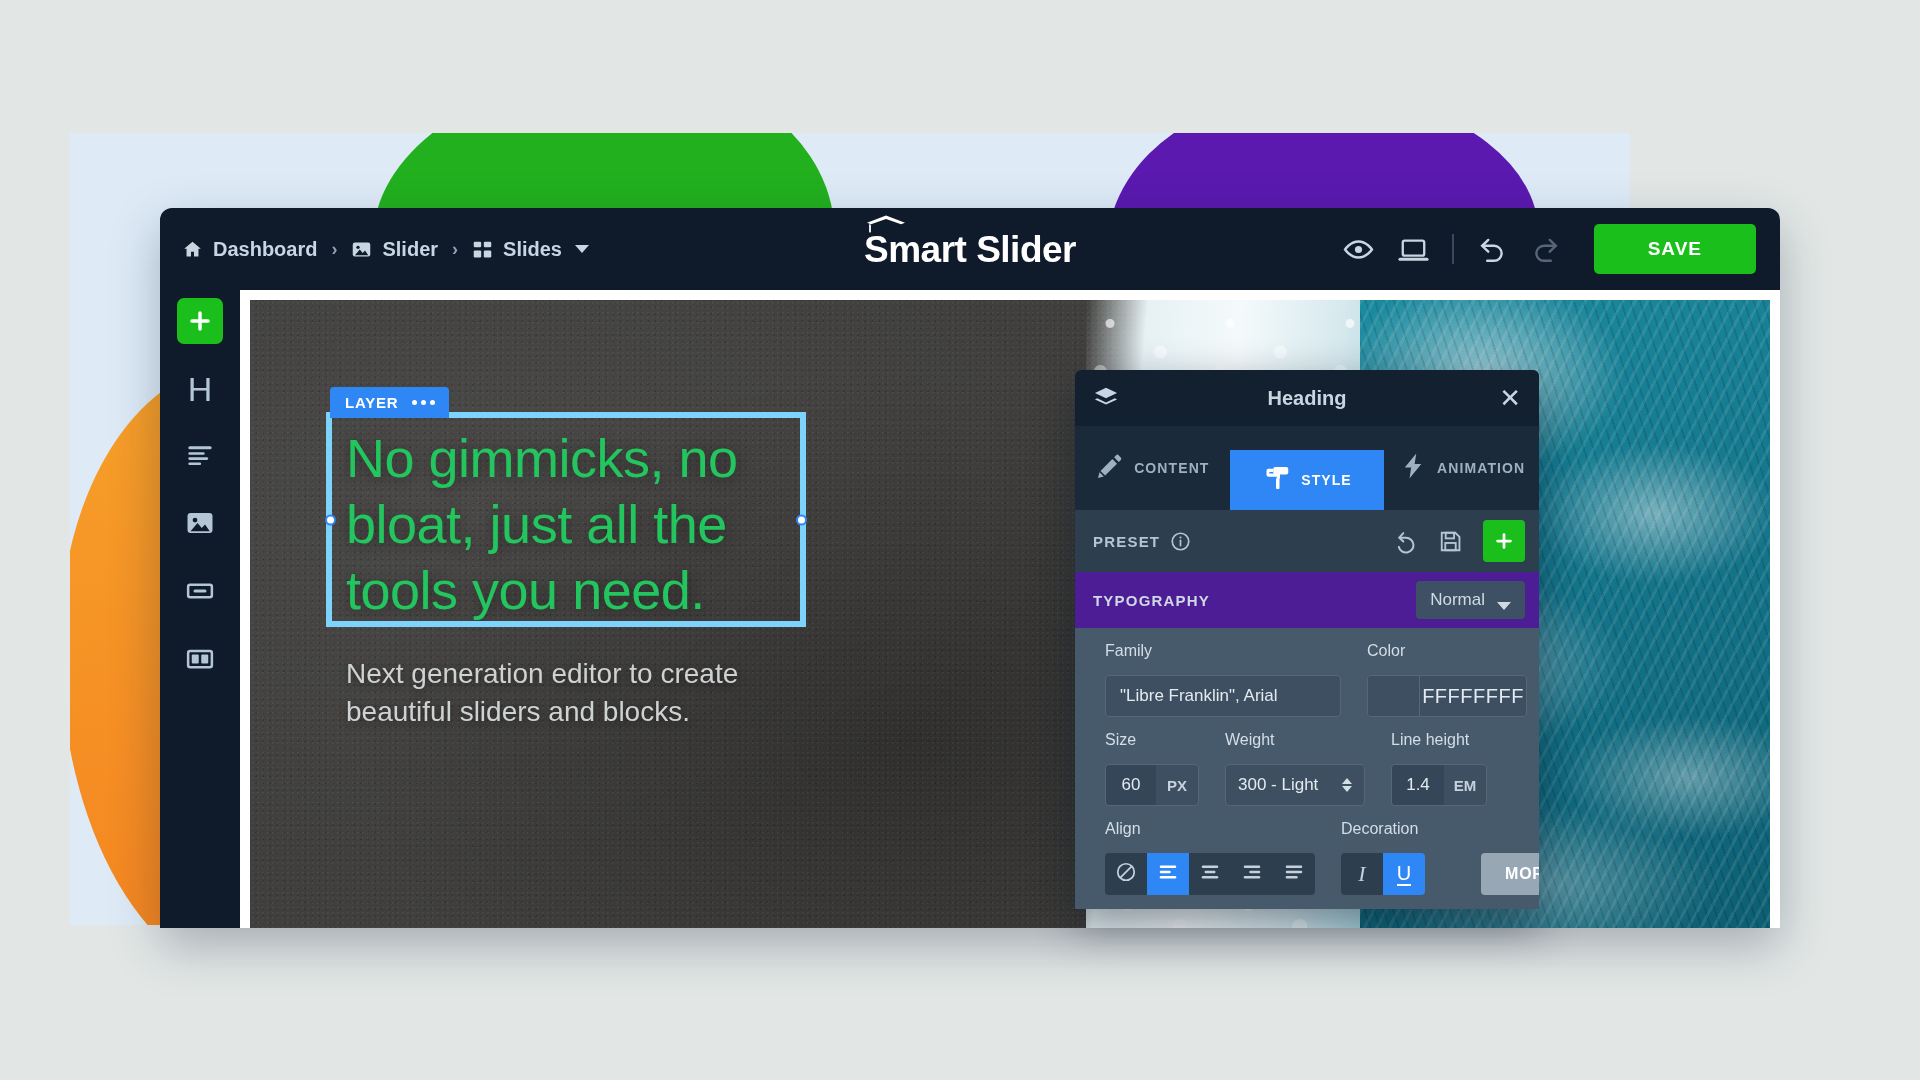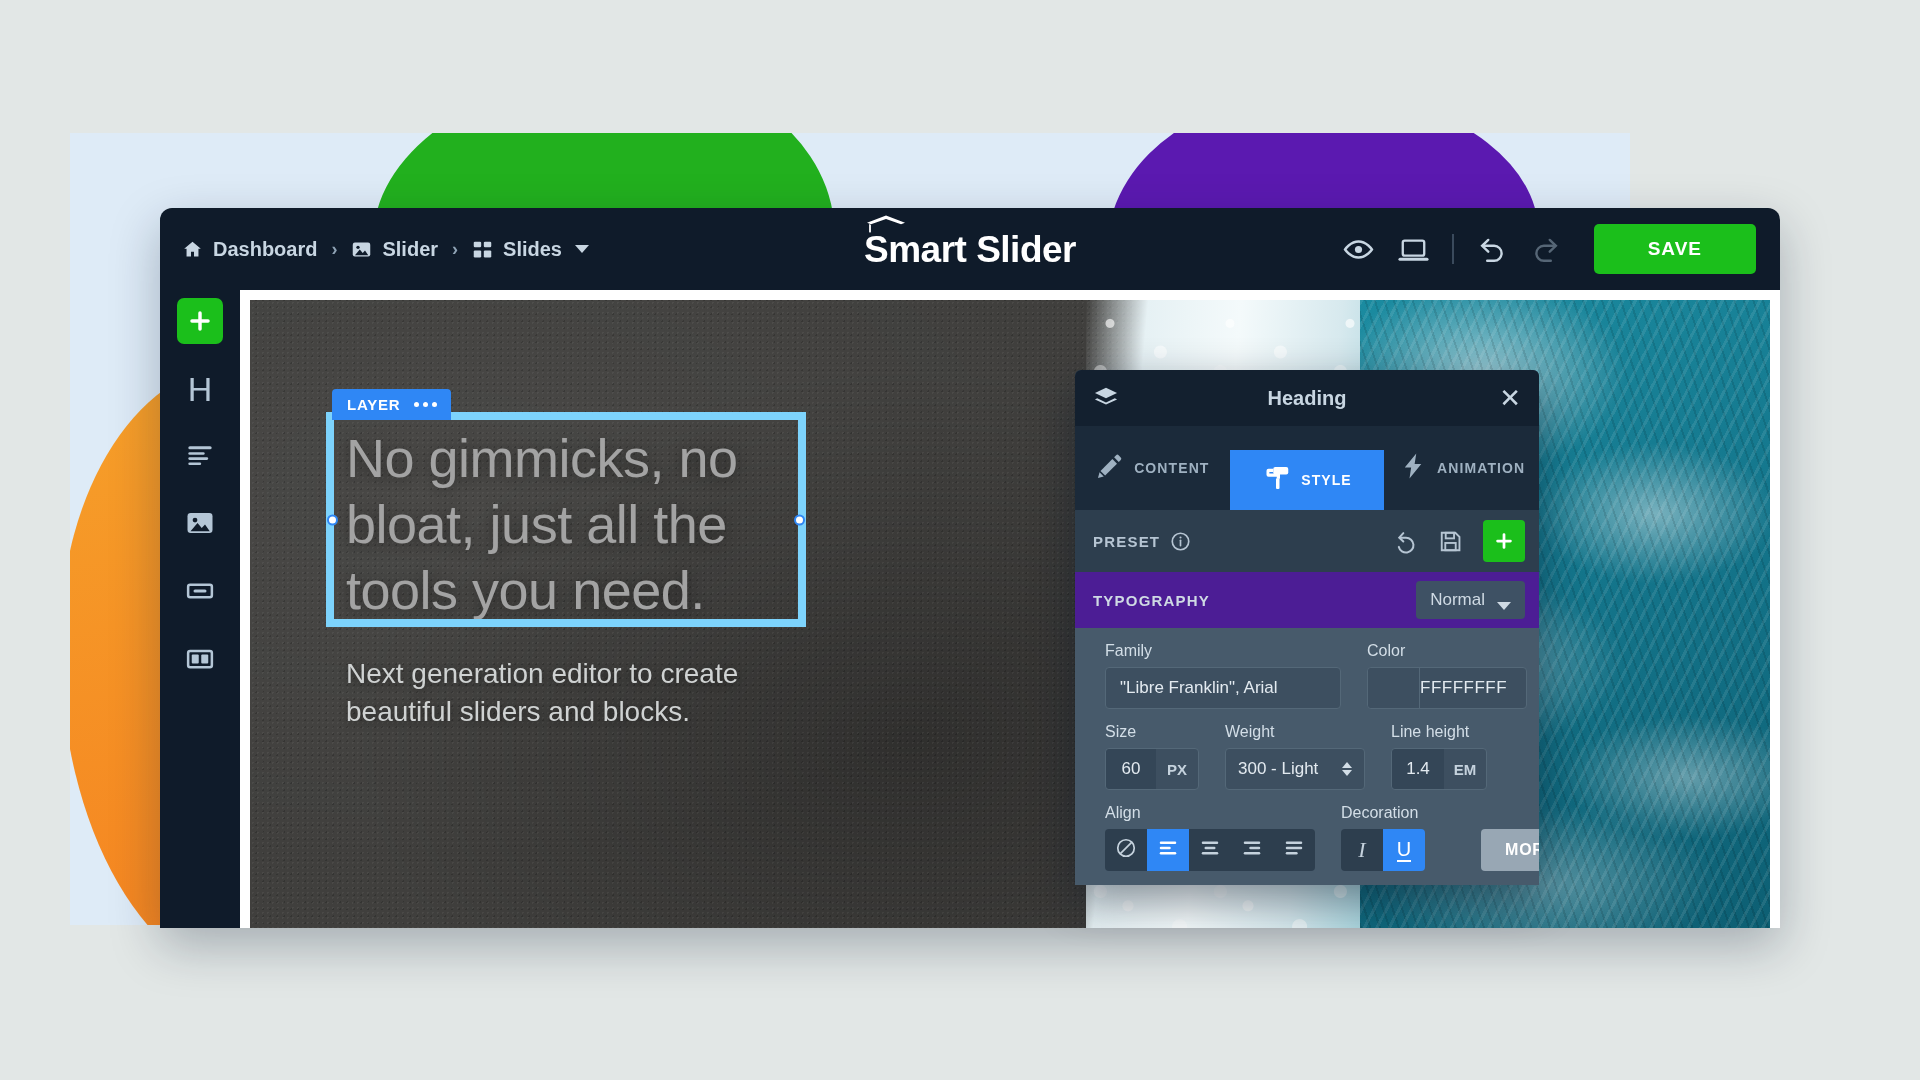--- a/index.html
+++ b/index.html
@@ -202,21 +202,21 @@
       repeating-linear-gradient(118deg, rgba(255,255,255,.12) 0 3px, transparent 3px 11px),
       repeating-linear-gradient(72deg, rgba(0,0,0,.14) 0 2px, transparent 2px 9px);
     opacity:.75;
   }
 
   
   #layer-selection {
     position: absolute;
     left: 76px; top: 112px;
     width: 480px; height: 215px;
-    border: 8px solid #7dd3fc;
+    border: 6px solid #7dd3fc;
   }
   #layer-badge {
     position: absolute; left: -2px; top: -31px;
     height: 31px;
     background: #2f87f5; color: #fff;
     display: flex; align-items: center; gap: 14px;
     padding: 0 14px 0 15px;
     border-radius: 4px 4px 0 0;
     font-size: 15px; font-weight: bold; letter-spacing: .8px;
     cursor: pointer;
@@ -226,21 +226,21 @@
   .handle {
     position: absolute; width: 11px; height: 11px;
     background: #fff; border: 2px solid #2f87f5; border-radius: 50%;
   }
   #handle-left  { left: -7px; top: 50%; transform: translateY(-50%); }
   #handle-right { right: -7px; top: 50%; transform: translateY(-50%); }
 
   #slide-heading {
     position: absolute; left: 96px; top: 126px;
     width: 450px;
-    color: #a3a3a3;
+    color: #22c55e;
     font-size: 54px; font-weight: 300; line-height: 1.22;
     letter-spacing: -.5px;
     text-shadow: 0 2px 14px rgba(0,0,0,.4);
     white-space: pre-line;
   }
   #slide-subheading {
     position: absolute; left: 96px; top: 355px;
     width: 500px;
     color: #cfd2d2;
     font-size: 28px; font-weight: 300; line-height: 1.36;
@@ -312,36 +312,36 @@
   }
   #typography-state-select {
     margin-left: auto;
     background: #3e5164; color: #cfdae4;
     font-size: 17px; padding: 9px 14px; border-radius: 4px;
     display: flex; align-items: flex-end; gap: 9px; cursor: pointer;
   }
 
   #typography-fields { background: #475a6b; padding: 14px 30px 0 30px; }
   .field-row { display: flex; gap: 26px; margin-bottom: 14px; }
-  .field { display: flex; flex-direction: column; gap: 7px; }
+  .field { display: flex; flex-direction: column; gap: 15px; }
   .field-label { color: #d3dee7; font-size: 16px; }
   .input-box {
     background: #3d4f60; border: 1px solid #546878;
     border-radius: 4px; height: 42px;
     display: flex; align-items: center;
     color: #e3eaf0; font-size: 17px;
   }
   .input-text { padding: 0 14px; white-space: nowrap; overflow: hidden; }
   #family-field { width: 236px; }
   #color-field { width: 160px; display: flex; gap: 0; padding: 0; }
   #color-swatch {
     width: 52px; height: 100%; background: #3d4f60;
     border-right: 1px solid #546878; border-radius: 4px 0 0 4px;
   }
-  #color-value { flex:1; text-align: left; font-size: 17px; letter-spacing: .5px; }
+  #color-value { flex:1; text-align: center; font-size: 20px; letter-spacing: .5px; }
   .num-box { width: 94px; padding: 0; }
   .num-value {
     flex: 1; text-align: center; background: #344657;
     height: 100%; display: flex; align-items: center; justify-content: center;
     border-radius: 4px 0 0 4px;
   }
   .num-unit {
     width: 42px; text-align: center; color: #c5d2dd; font-size: 15px; font-weight: bold;
   }
   #weight-box { width: 140px; justify-content: space-between; padding: 0 12px; }

